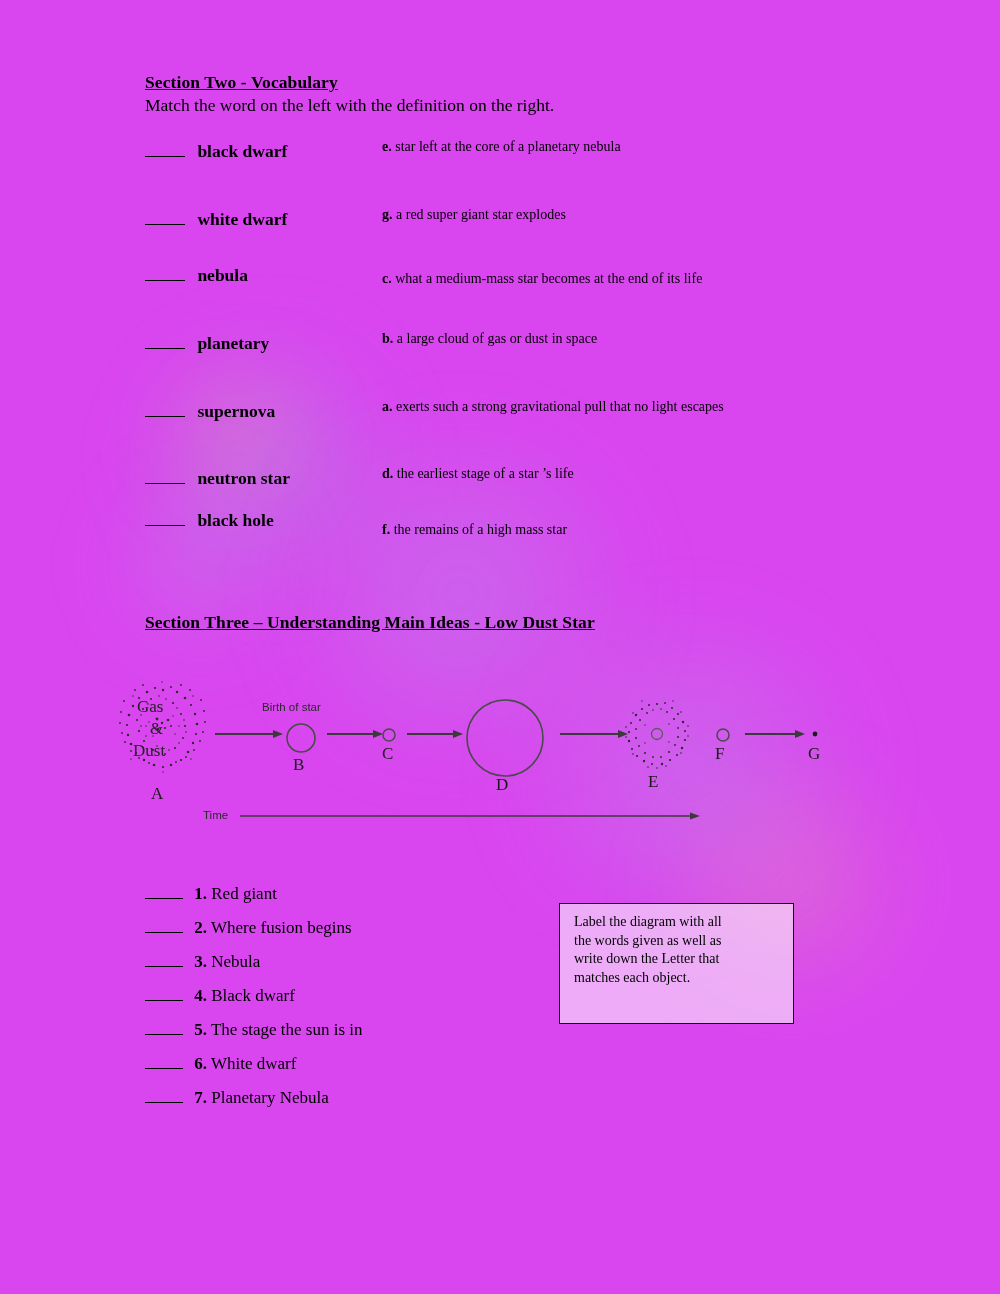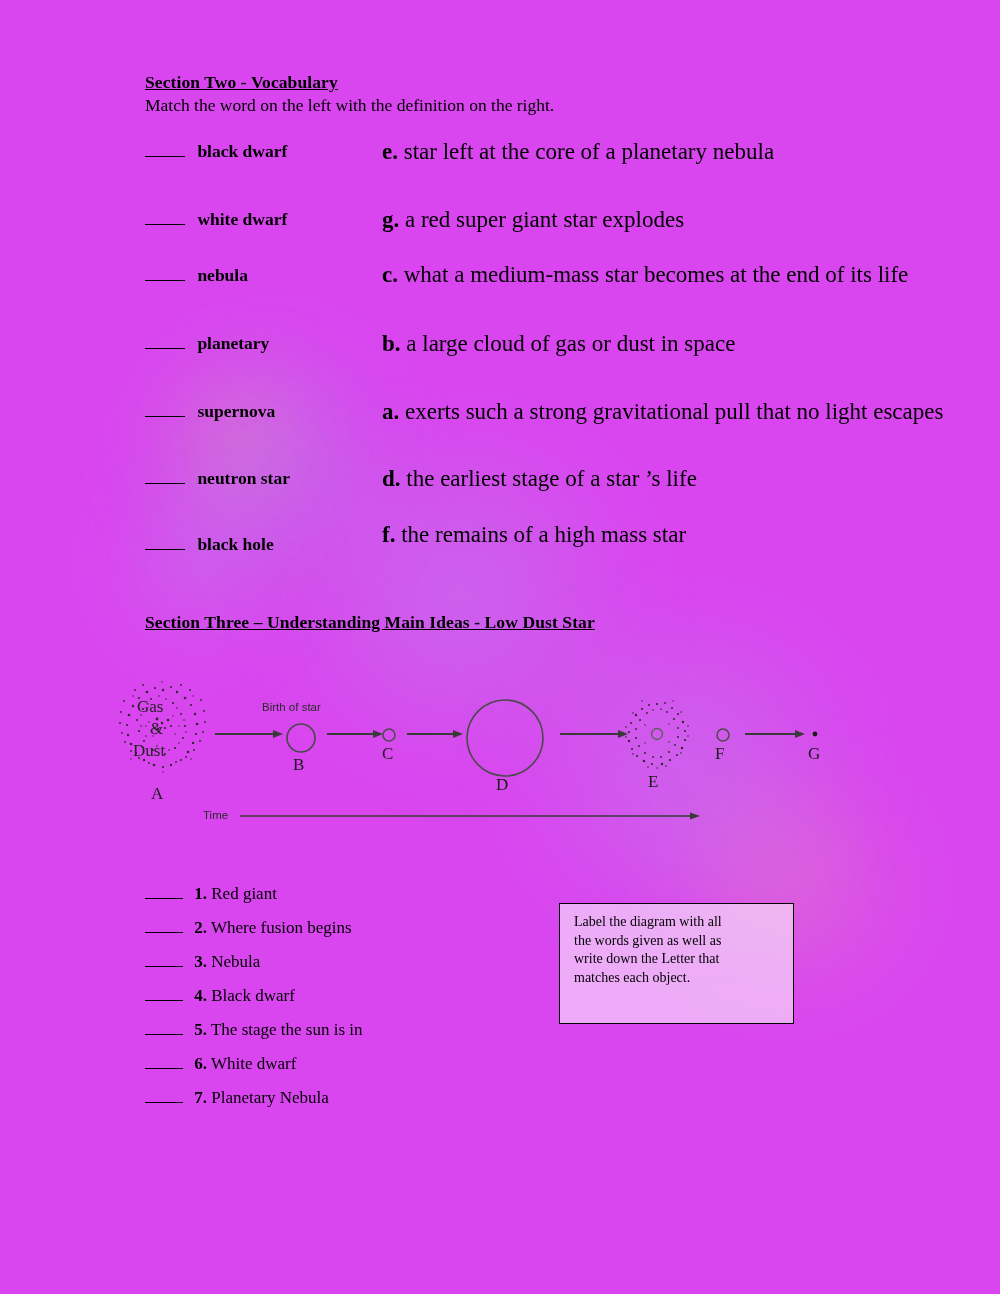--- a/index.html
+++ b/index.html
@@ -59,21 +59,21 @@
     display: inline-block;
     border-bottom: 1.6px solid #000;
     height: 0.95em;
     vertical-align: baseline;
   }
   .vocab-row { position: absolute; font-size: 17.5px; white-space: nowrap; }
   .vocab-term {
     font-weight: bold;
     display: inline-block;
   }
-  .defn { position: absolute; font-size: 23px; white-space: nowrap; }
+  .defn { position: absolute; font-size: 14px; white-space: nowrap; }
   .defn b { font-weight: bold; }
 
   .list-row { position: absolute; font-size: 17px; white-space: nowrap; }
   .list-row .num { font-weight: bold; }
 
   .instr-box {
     position: absolute;
     border: 1.3px solid #000;
     background: rgba(255,255,255,0.55);
     box-sizing: border-box;
@@ -142,34 +142,34 @@
       <span class="vocab-term" style="margin-left:8px;">planetary</span>
     </div>
     <div class="vocab-row" style="left:145px; top:399px;">
       <span class="blank" style="width:40px;"></span>
       <span class="vocab-term" style="margin-left:8px;">supernova</span>
     </div>
     <div class="vocab-row" style="left:145px; top:466px;">
       <span class="blank" style="width:40px;"></span>
       <span class="vocab-term" style="margin-left:8px;">neutron star</span>
     </div>
-    <div class="vocab-row" style="left:145px; top:532px;">
+    <div class="vocab-row" style="left:145px; top:508px;">
       <span class="blank" style="width:40px;"></span>
       <span class="vocab-term" style="margin-left:8px;">black hole</span>
     </div>
 
     <div class="defn" style="left:382px; top:139px;">
       <b>e.</b>
       <span>star left at the core of a planetary nebula</span>
     </div>
     <div class="defn" style="left:382px; top:207px;">
       <b>g.</b>
       <span>a red super giant star explodes</span>
     </div>
-    <div class="defn" style="left:382px; top:262px;text-align:right;">
+    <div class="defn" style="left:382px; top:271px;text-align:right;">
       <b>c.</b>
       <span>what a medium-mass star becomes at the end of its life</span>
     </div>
     <div class="defn" style="left:382px; top:331px;">
       <b>b.</b>
       <span>a large cloud of gas or dust in space</span>
     </div>
     <div class="defn" style="left:382px; top:399px;">
       <b>a.</b>
       <span>exerts such a strong gravitational pull that no light escapes</span>

